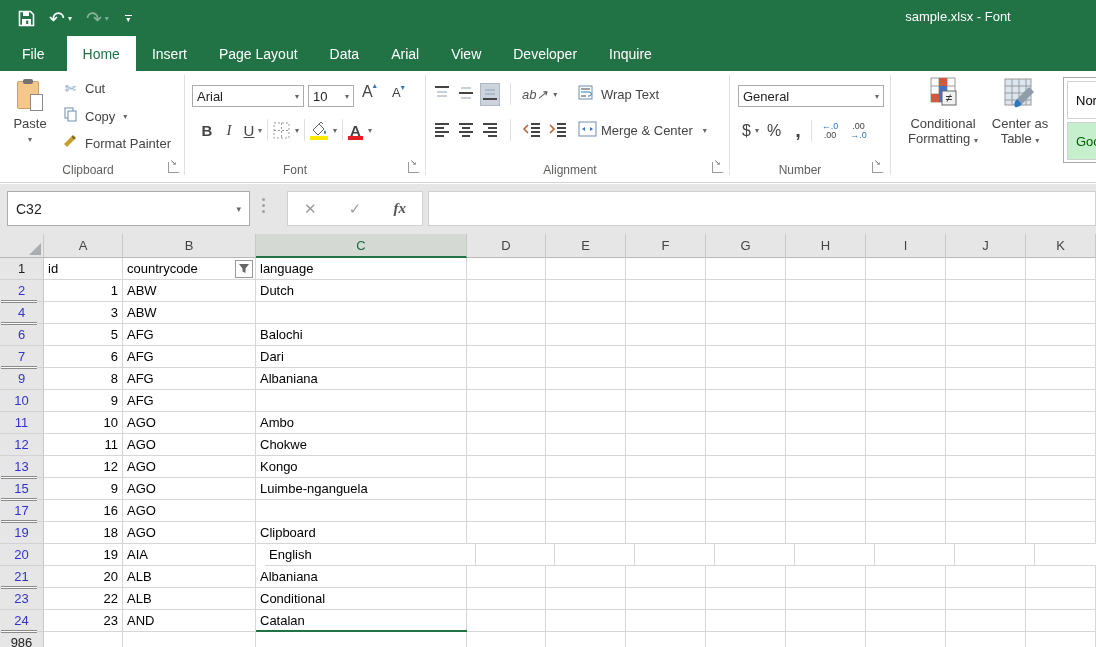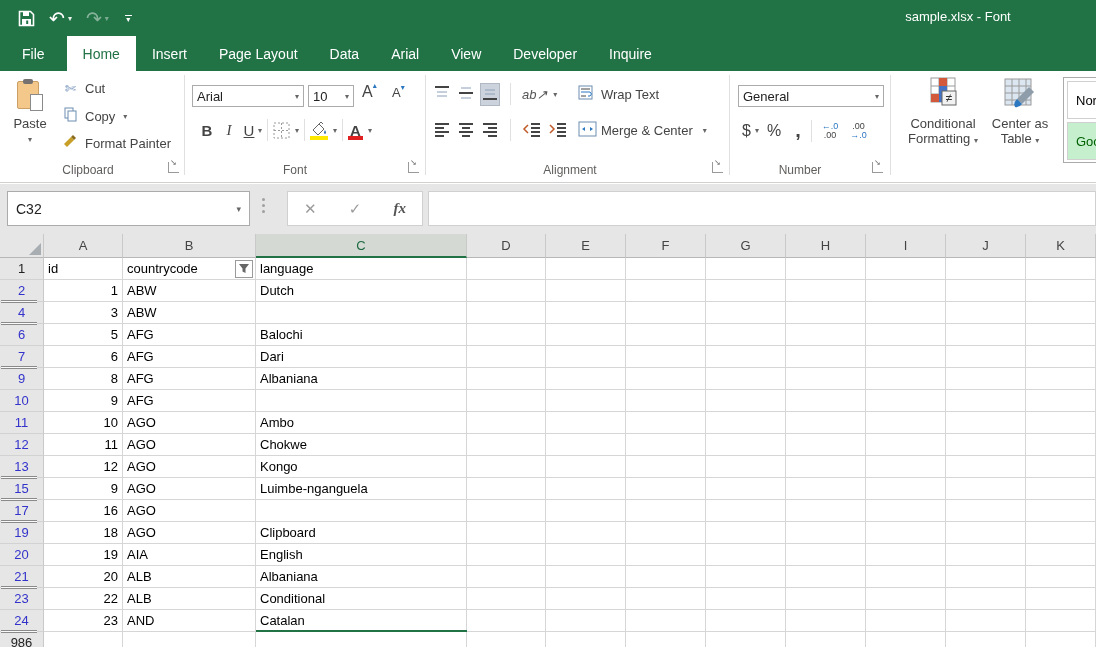--- a/index.html
+++ b/index.html
@@ -584,21 +584,21 @@
         <div class="cell" style="width: 80px;"></div>
         <div class="cell" style="width: 80px;"></div>
         <div class="cell" style="width: 80px;"></div>
         <div class="cell" style="width: 80px;"></div>
         <div class="cell" style="width: 70px;"></div>
       </div>
       <div class="grow">
         <div class="rn blue" style="width: 44px;">20</div>
         <div class="cell num" style="width: 79px;">19</div>
         <div class="cell" style="width: 133px;">AIA</div>
-        <div class="cell" style="width: 211px;">English</div>
+        <div class="cell" style="width: 211px; margin-left: 9px;">English</div>
         <div class="cell" style="width: 79px;"></div>
         <div class="cell" style="width: 80px;"></div>
         <div class="cell" style="width: 80px;"></div>
         <div class="cell" style="width: 80px;"></div>
         <div class="cell" style="width: 80px;"></div>
         <div class="cell" style="width: 80px;"></div>
         <div class="cell" style="width: 80px;"></div>
         <div class="cell" style="width: 70px;"></div>
       </div>
       <div class="grow">

